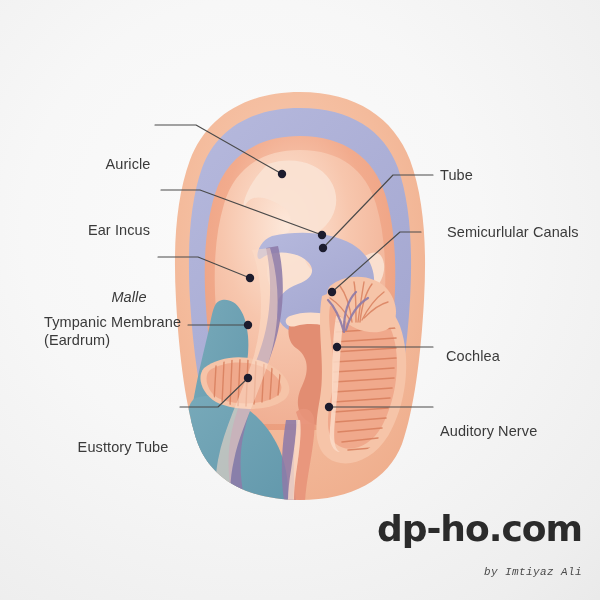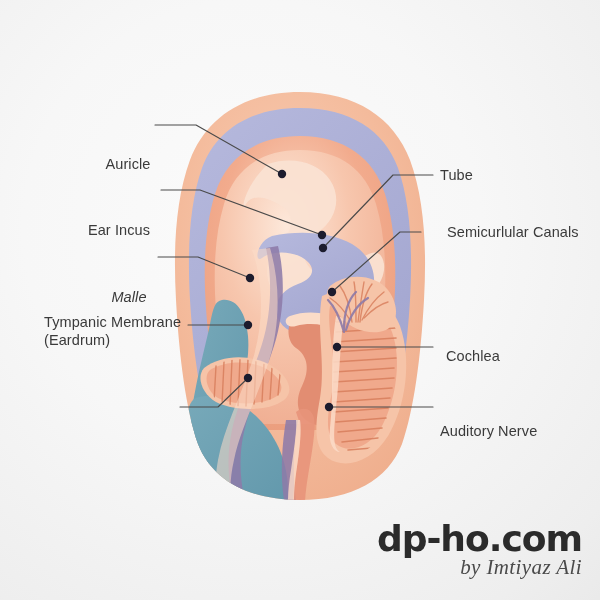--- a/index.html
+++ b/index.html
@@ -43,25 +43,25 @@
   }
   #wm .wm-main {
     font-family: "DejaVu Sans", sans-serif;
     font-weight: bold;
     font-size: 36px;
     color: #2b2b2b;
     letter-spacing: -1px;
     line-height: 1;
   }
   #wm .wm-sub {
-    font-family: Liberation Serif, serif;
+    font-family: Liberation Mono, monospace;
     font-style: italic;
-    font-size: 21px;
+    font-size: 11px;
     color: #4a4a4a;
-    margin-top: 0;
+    margin-top: 20px;
     letter-spacing: 0.4px;
     line-height: 1;
   }
 </style>
 </head>
 <body>
 
 <div id="canvas">
 
   <svg id="diagram" viewBox="0 0 600 600" xmlns="http://www.w3.org/2000/svg">
@@ -396,20 +396,21 @@
 
   <div class="lbl left" style="left:100px; top:116px; width:56px;">Auricle</div>
 
   <div class="lbl left" style="left:82px; top:182px; width:74px;">Ear Incus</div>
 
   <div class="lbl left" style="left:102px; top:249px; width:54px;font-style:italic;">Malle</div>
 
   <div class="lbl center" style="left:36px; top:314px; width:148px;">Tympanic Membrane
 (Eardrum)</div>
 
+  <div class="lbl left" style="left:70px; top:399px; width:106px;">Eusttory Tube</div>
 
   <div class="lbl right" style="left:440px; top:167px; width:60px;">Tube</div>
 
   <div class="lbl right" style="left:447px; top:224px; width:166px;">Semicurlular Canals</div>
 
   <div class="lbl right" style="left:440px; top:348px; width:80px;margin-left:6px;">Cochlea</div>
 
   <div class="lbl right" style="left:440px; top:399px; width:130px;margin-top:24px;">Auditory Nerve</div>
 
   <div id="wm">

